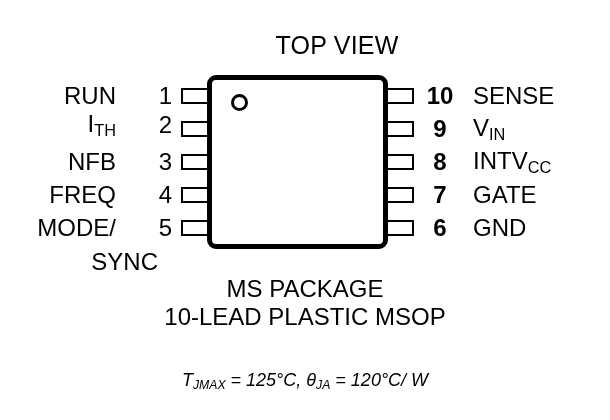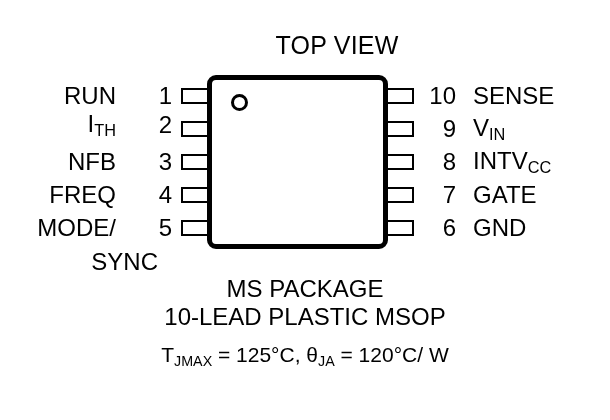--- a/index.html
+++ b/index.html
@@ -107,21 +107,22 @@
     text-align: right;
     margin-right: 28px;
   }
 
   .row-right {
     left: 424px;
     justify-content: flex-start;
   }
   .row-right .num {
     width: 32px;
-    text-align: right;
+    text-align: center;
+    font-weight: bold;
   }
   .row-right .lbl {
     margin-left: 17px;
   }
 
   
   .sync-line {
     position: absolute;
     left: 28px;
     top: 249px;
@@ -145,21 +146,21 @@
     position: absolute;
     left: 0;
     width: 610px;
     text-align: center;
     white-space: nowrap;
     font-size: 24px;
     line-height: 28px;
   }
   .caption-pkg    { top: 275px; }
   .caption-leads  { top: 303px; }
-  .caption-thermal{ top: 341px; font-size: 21px; }
+  .caption-thermal{ top: 366px; font-size: 18px; font-style: italic; }
 </style>
 </head>
 <body>
 
 <div id="diagram">
 
   <div class="top-view-title">TOP VIEW</div>
 
   <div class="pin left" style="top:88px"></div>
   <div class="pin left" style="top:121px"></div>

